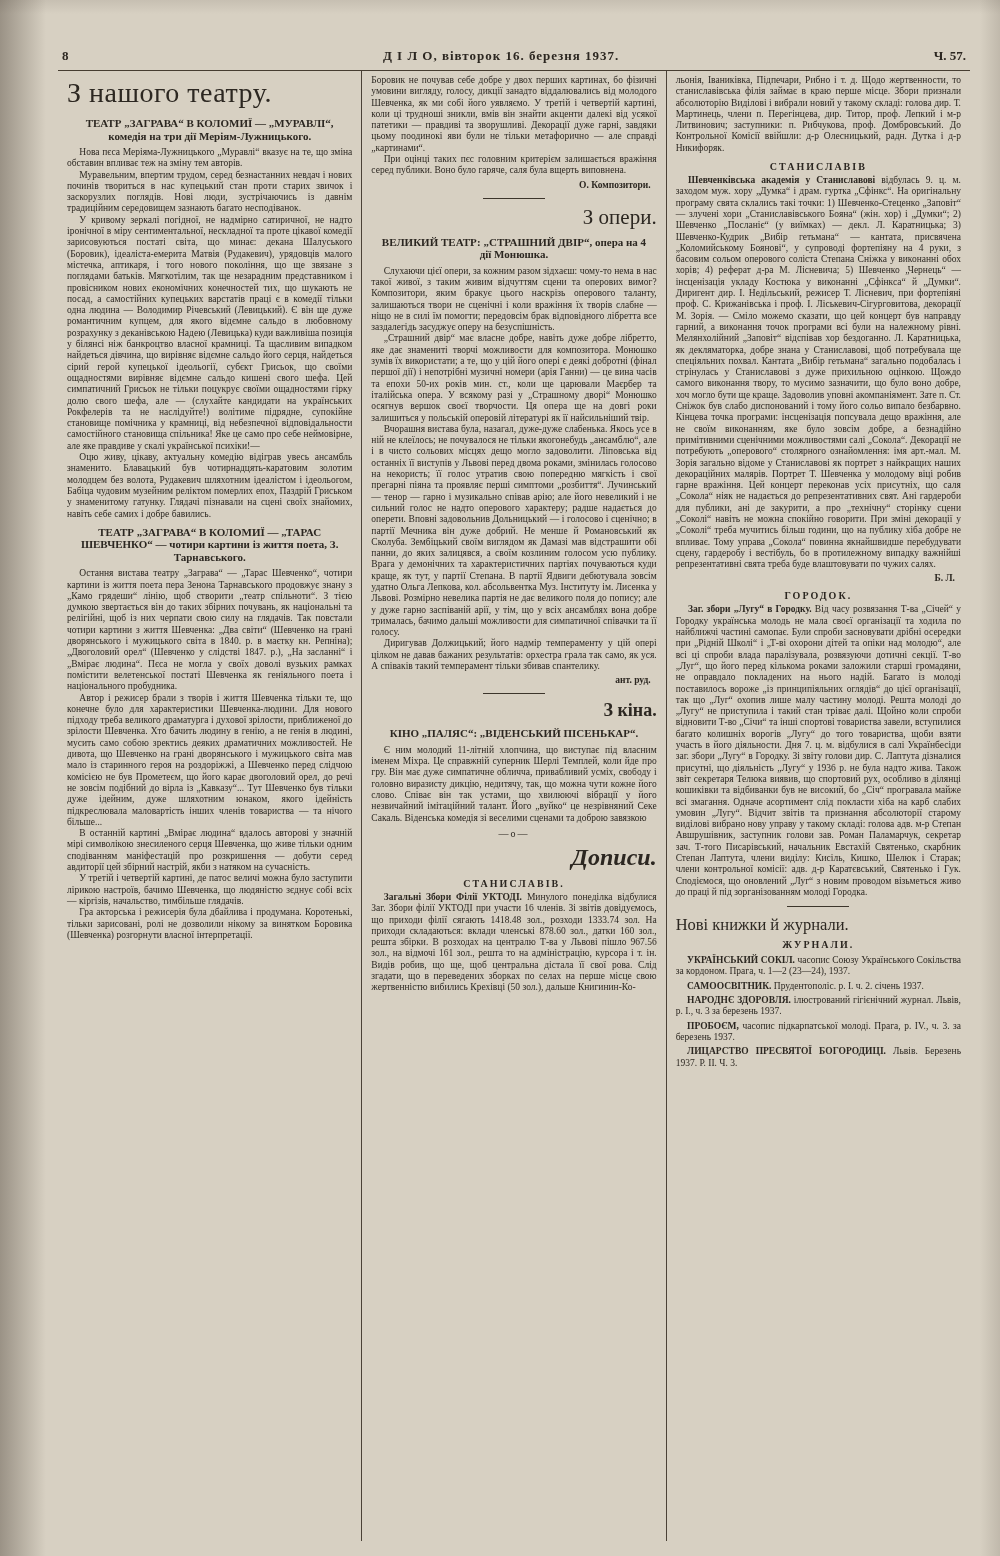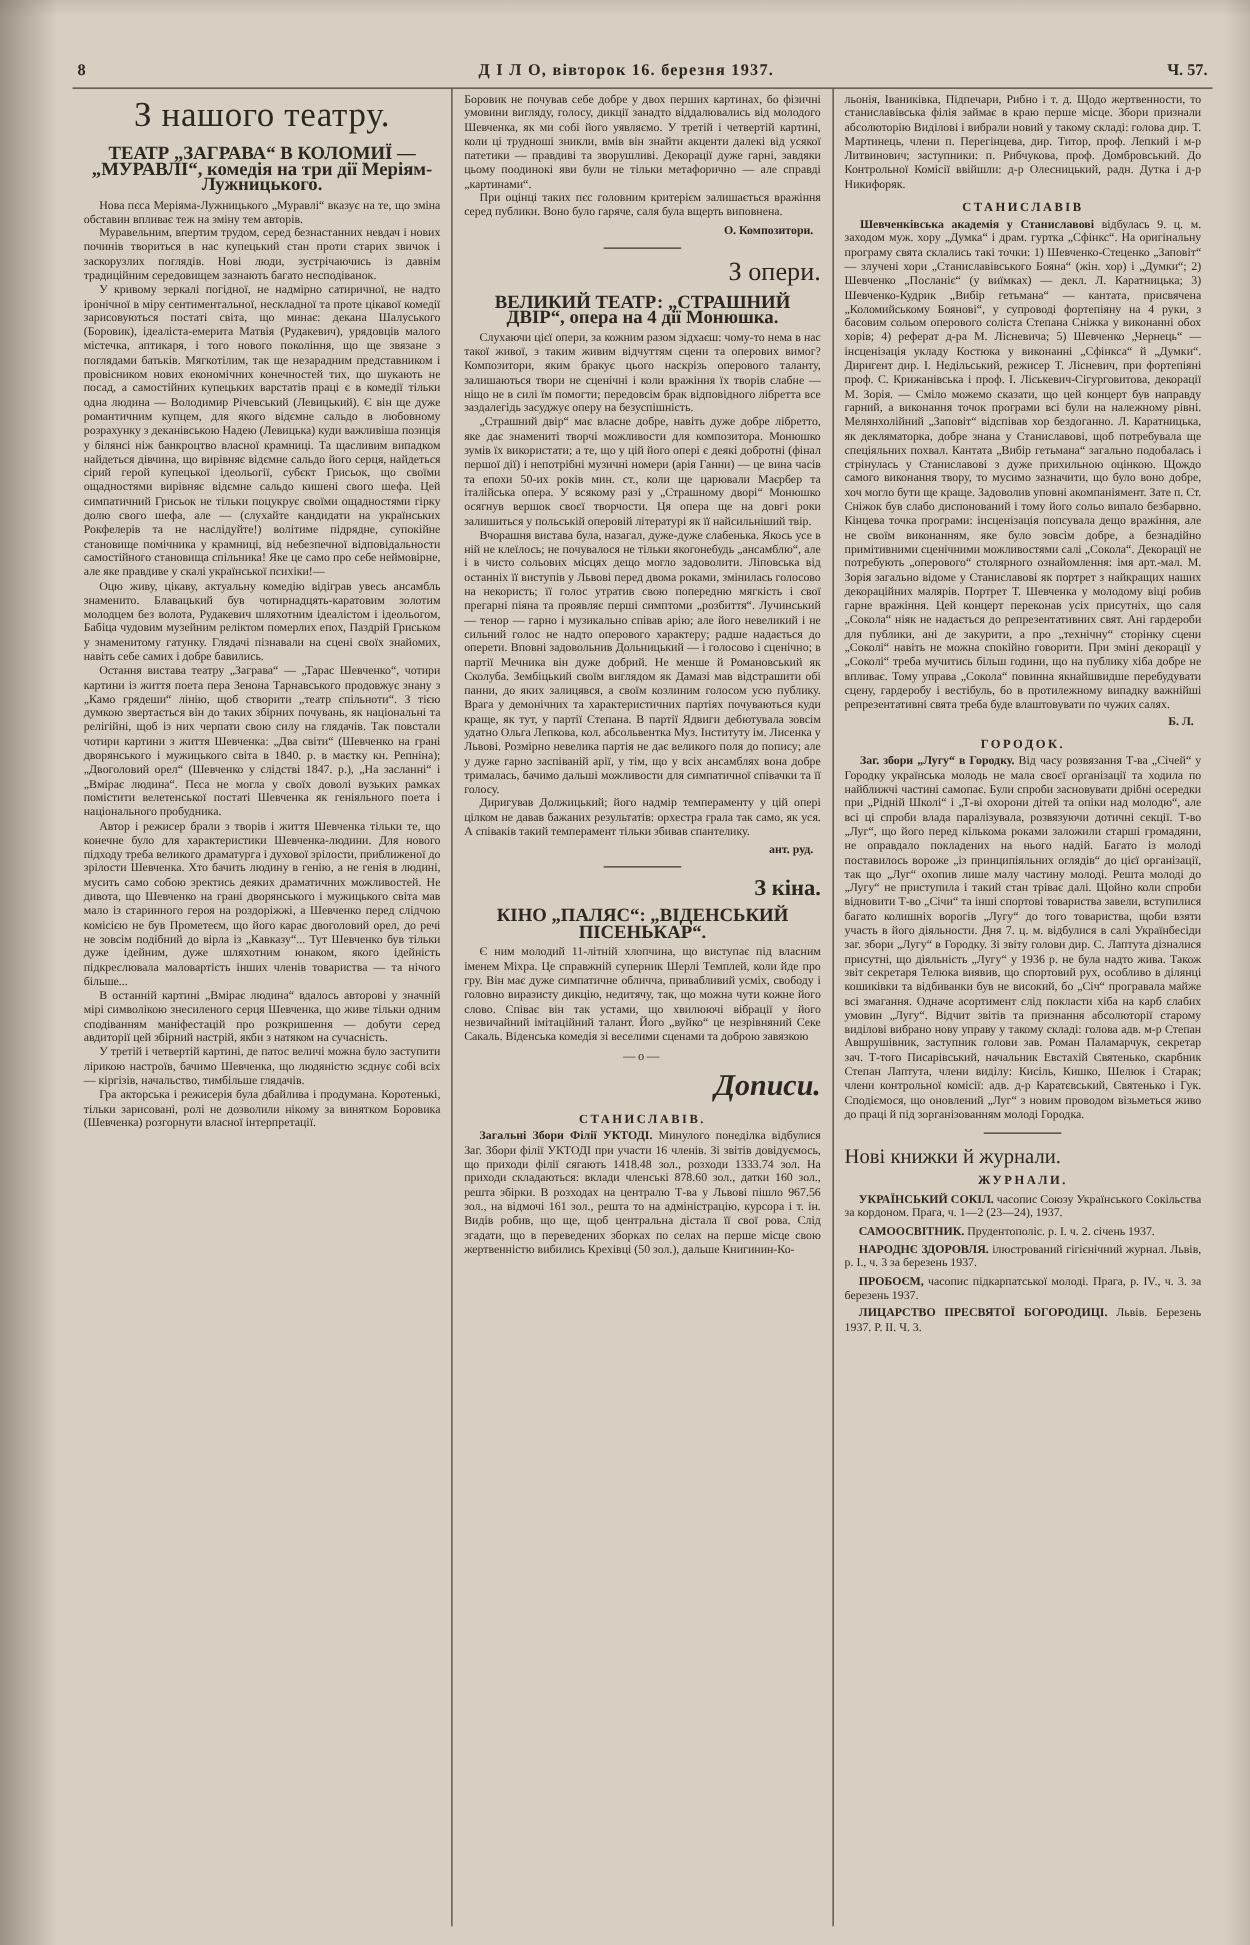--- a/index.html
+++ b/index.html
@@ -8,22 +8,22 @@
   .sheet::before{content:"";position:absolute;inset:0;pointer-events:none;
     background:linear-gradient(90deg,rgba(55,45,35,.38),rgba(55,45,35,0) 46px),
                linear-gradient(270deg,rgba(55,45,35,.14),rgba(55,45,35,0) 20px),
                linear-gradient(180deg,rgba(55,45,35,.10),rgba(55,45,35,0) 14px)}
   .content{position:absolute;left:58px;right:30px;top:48px;bottom:12px}
   .masthead{display:flex;align-items:baseline;justify-content:space-between;padding:0 4px 6px 4px;border-bottom:1px solid #46three;border-bottom:1px solid #463d31;font-weight:bold;font-size:13px}
   .masthead .mid{letter-spacing:1px}
   .cols{display:flex;height:calc(100% - 26px)}
   .col{flex:1 1 0;padding:4px 9px 0 9px;overflow:hidden}
   .col + .col{border-left:1px solid #4a4136}
-  .main-title{font-size:28px;font-weight:normal;text-align:center;margin:2px 0 8px;letter-spacing:.5px}
-  .art-head{font-size:15px;font-weight:bold;text-align:center;margin:6px 4px 5px;line-height:12.5px}
+  .main-title{font-size:28px;font-weight:normal;margin:2px 0 8px;letter-spacing:.5px}
+  .art-head{font-size:11px;font-weight:bold;text-align:center;margin:6px 4px 5px;line-height:12.5px}
   .para{margin:0;text-indent:1.3em;text-align:justify;font-size:9.5px;line-height:11.3px}
   .para b{font-weight:bold}
   [data-cont] .para:first-child{text-indent:0}
   .sig{text-align:right;font-weight:bold;font-size:9.5px;margin:3px 6px 3px 0}
   .sec-title{text-align:right;font-weight:normal;font-size:21px;margin:5px 0 5px}
   .sec-title.bold{font-weight:bold;font-size:18px}
   .sec-title.script{font-weight:bold;font-style:italic;font-size:24px}
   .rule{width:62px;border-top:1px solid #3c352b;margin:8px auto 6px}
   .omark{text-align:center;font-size:10px;margin:4px 0;letter-spacing:2px}
   .loc{text-align:center;font-weight:bold;letter-spacing:2px;font-size:10px;margin:7px 0 3px}
@@ -47,20 +47,21 @@
 
       <div class="col">
         <h1 class="main-title">З нашого театру.</h1>
         <h2 class="art-head">ТЕАТР „ЗАГРАВА“ В КОЛОМИЇ — „МУРАВЛІ“, комедія на три дії Меріям-Лужницького.</h2>
         <div>
             <p class="para">Нова пєса Меріяма-Лужницького „Муравлі“ вказує на те, що зміна обставин впливає теж на зміну тем авторів.</p>
             <p class="para">Муравельним, впертим трудом, серед безнастанних невдач і нових починів твориться в нас купецький стан проти старих звичок і заскорузлих поглядів. Нові люди, зустрічаючись із давнім традиційним середовищем зазнають багато несподіванок.</p>
             <p class="para">У кривому зеркалі погідної, не надмірно сатиричної, не надто іронічної в міру сентиментальної, нескладної та проте цікавої комедії зарисовуються постаті світа, що минає: декана Шалуського (Боровик), ідеаліста-емерита Матвія (Рудакевич), урядовців малого містечка, аптикаря, і того нового покоління, що ще звязане з поглядами батьків. Мягкотілим, так ще незарадним представником і провісником нових економічних конечностей тих, що шукають не посад, а самостійних купецьких варстатів праці є в комедії тільки одна людина — Володимир Річевський (Левицький). Є він ще дуже романтичним купцем, для якого відємне сальдо в любовному розрахунку з деканівською Надею (Левицька) куди важливіша позиція у білянсі ніж банкроцтво власної крамниці. Та щасливим випадком найдеться дівчина, що вирівняє відємне сальдо його серця, найдеться сірий герой купецької ідеольогії, субєкт Грисьок, що своїми ощадностями вирівняє відємне сальдо кишені свого шефа. Цей симпатичний Грисьок не тільки поцукрує своїми ощадностями гірку долю свого шефа, але — (слухайте кандидати на українських Рокфелерів та не наслідуйте!) волітиме підрядне, супокійне становище помічника у крамниці, від небезпечної відповідальности самостійного становища спільника! Яке це само про себе неймовірне, але яке правдиве у скалі української психіки!—</p>
             <p class="para">Оцю живу, цікаву, актуальну комедію відіграв увесь ансамбль знаменито. Блавацький був чотирнадцять-каратовим золотим молодцем без волота, Рудакевич шляхотним ідеалістом і ідеольогом, Бабіца чудовим музейним реліктом померлих епох, Паздрій Гриськом у знаменитому гатунку. Глядачі пізнавали на сцені своїх знайомих, навіть себе самих і добре бавились.</p>
           </div>
+        <h2 class="art-head">ТЕАТР „ЗАГРАВА“ В КОЛОМИЇ — „ТАРАС ШЕВЧЕНКО“ — чотири картини із життя поета, З. Тарнавського.</h2>
         <div>
             <p class="para">Остання вистава театру „Заграва“ — „Тарас Шевченко“, чотири картини із життя поета пера Зенона Тарнавського продовжує знану з „Камо грядеши“ лінію, щоб створити „театр спільноти“. З тією думкою звертається він до таких збірних почувань, як національні та релігійні, щоб із них черпати свою силу на глядачів. Так повстали чотири картини з життя Шевченка: „Два світи“ (Шевченко на грані дворянського і мужицького світа в 1840. р. в маєтку кн. Репніна); „Двоголовий орел“ (Шевченко у слідстві 1847. р.), „На засланні“ і „Вмірає людина“. Пєса не могла у своїх доволі вузьких рамках помістити велетенської постаті Шевченка як геніяльного поета і національного пробудника.</p>
             <p class="para">Автор і режисер брали з творів і життя Шевченка тільки те, що конечне було для характеристики Шевченка-людини. Для нового підходу треба великого драматурга і духової зрілости, приближеної до зрілости Шевченка. Хто бачить людину в генію, а не генія в людині, мусить само собою зректись деяких драматичних можливостей. Не дивота, що Шевченко на грані дворянського і мужицького світа мав мало із старинного героя на роздоріжжі, а Шевченко перед слідчою комісією не був Прометеєм, що його карає двоголовий орел, до речі не зовсім подібний до вірла із „Кавказу“... Тут Шевченко був тільки дуже ідейним, дуже шляхотним юнаком, якого ідейність підкреслювала маловартість інших членів товариства — та нічого більше...</p>
             <p class="para">В останній картині „Вмірає людина“ вдалось авторові у значній мірі символікою знесиленого серця Шевченка, що живе тільки одним сподіванням маніфестацій про розкришення — добути серед авдиторії цей збірний настрій, якби з натяком на сучасність.</p>
             <p class="para">У третій і четвертій картині, де патос величі можна було заступити лірикою настроїв, бачимо Шевченка, що людяністю зєднує собі всіх — кіргізів, начальство, тимбільше глядачів.</p>
             <p class="para">Гра акторська і режисерія була дбайлива і продумана. Коротенькі, тільки зарисовані, ролі не дозволили нікому за винятком Боровика (Шевченка) розгорнути власної інтерпретації.</p>
           </div>
       </div>
 
       <div class="col">

